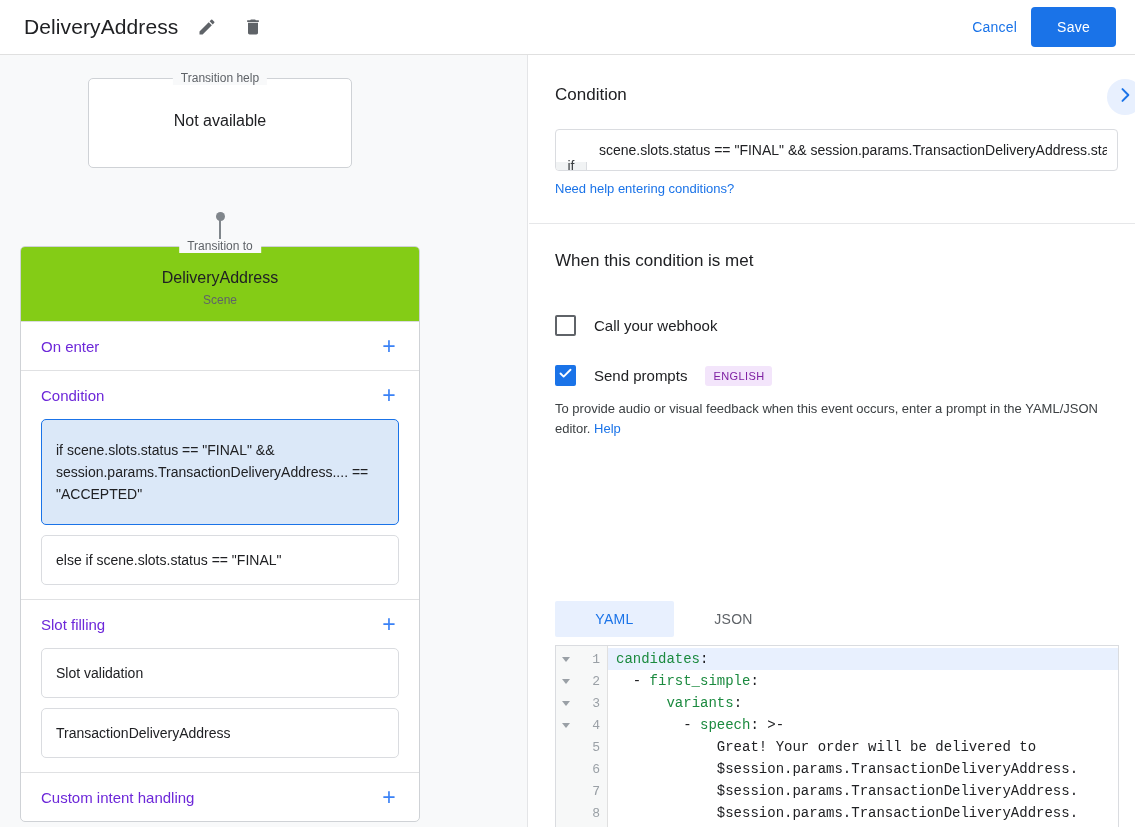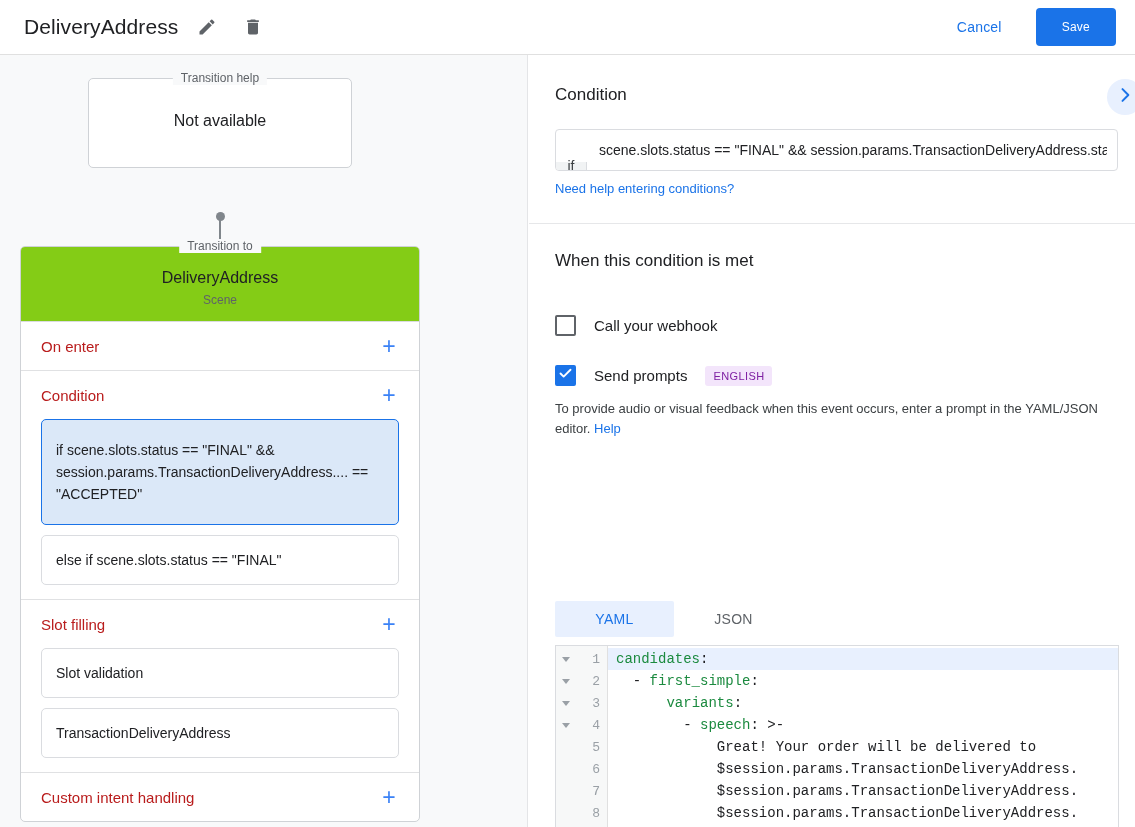--- a/index.html
+++ b/index.html
@@ -45,29 +45,29 @@
     color: #1a73e8;
     font-weight: 500;
     letter-spacing: .2px;
     padding: 9px 14px;
     border: none; background: none;
     border-radius: 4px;
     cursor: pointer;
     font-family: "Liberation Sans", sans-serif;
   }
   .btn-save {
-    font-size: 12px;
+    font-size: 14px;
     color: #ffffff;
     font-weight: 500;
     letter-spacing: .25px;
     background: #1a73e8;
     border: none;
     border-radius: 4px;
     padding: 12px 26px;
-    margin-left: 20px;
+    margin-left: 0;
     cursor: pointer;
     font-family: "Liberation Sans", sans-serif;
   }
 
   
   .left-panel {
     position: absolute; left: 0; top: 55px;
     width: 528px; height: 772px;
     background: #f8f9fa;
     border-right: 1px solid #e4e5e7;
@@ -161,21 +161,21 @@
     padding: 0 0 0 0;
   }
   .section:last-child { border-bottom: none; }
   .section-header {
     display: flex; align-items: center;
     height: 48px;
     padding: 0 18px 0 20px;
   }
   .section-title {
     font-size: 15px;
-    color: #b91c1c;
+    color: #6d28d9;
     flex: 1;
   }
   .plus-btn {
     width: 24px; height: 24px;
     display: flex; align-items: center; justify-content: center;
     cursor: pointer;
     color: #3b82f6;
     font-size: 23px;
     line-height: 1;
     font-weight: 300;

